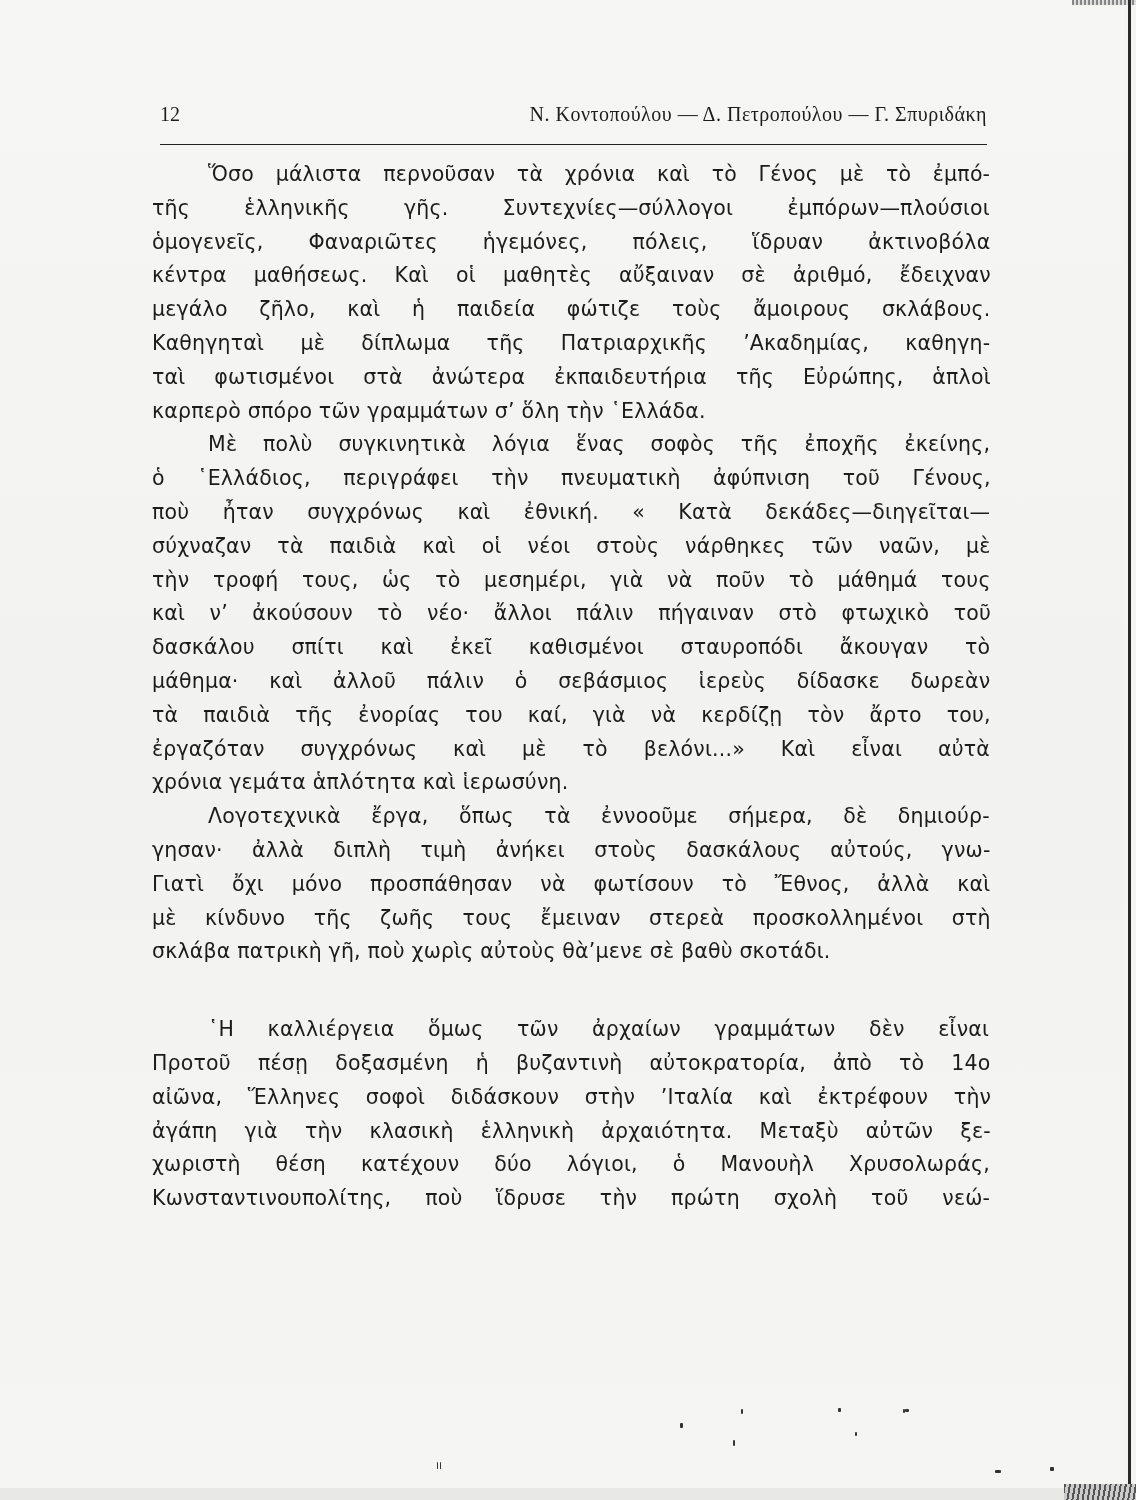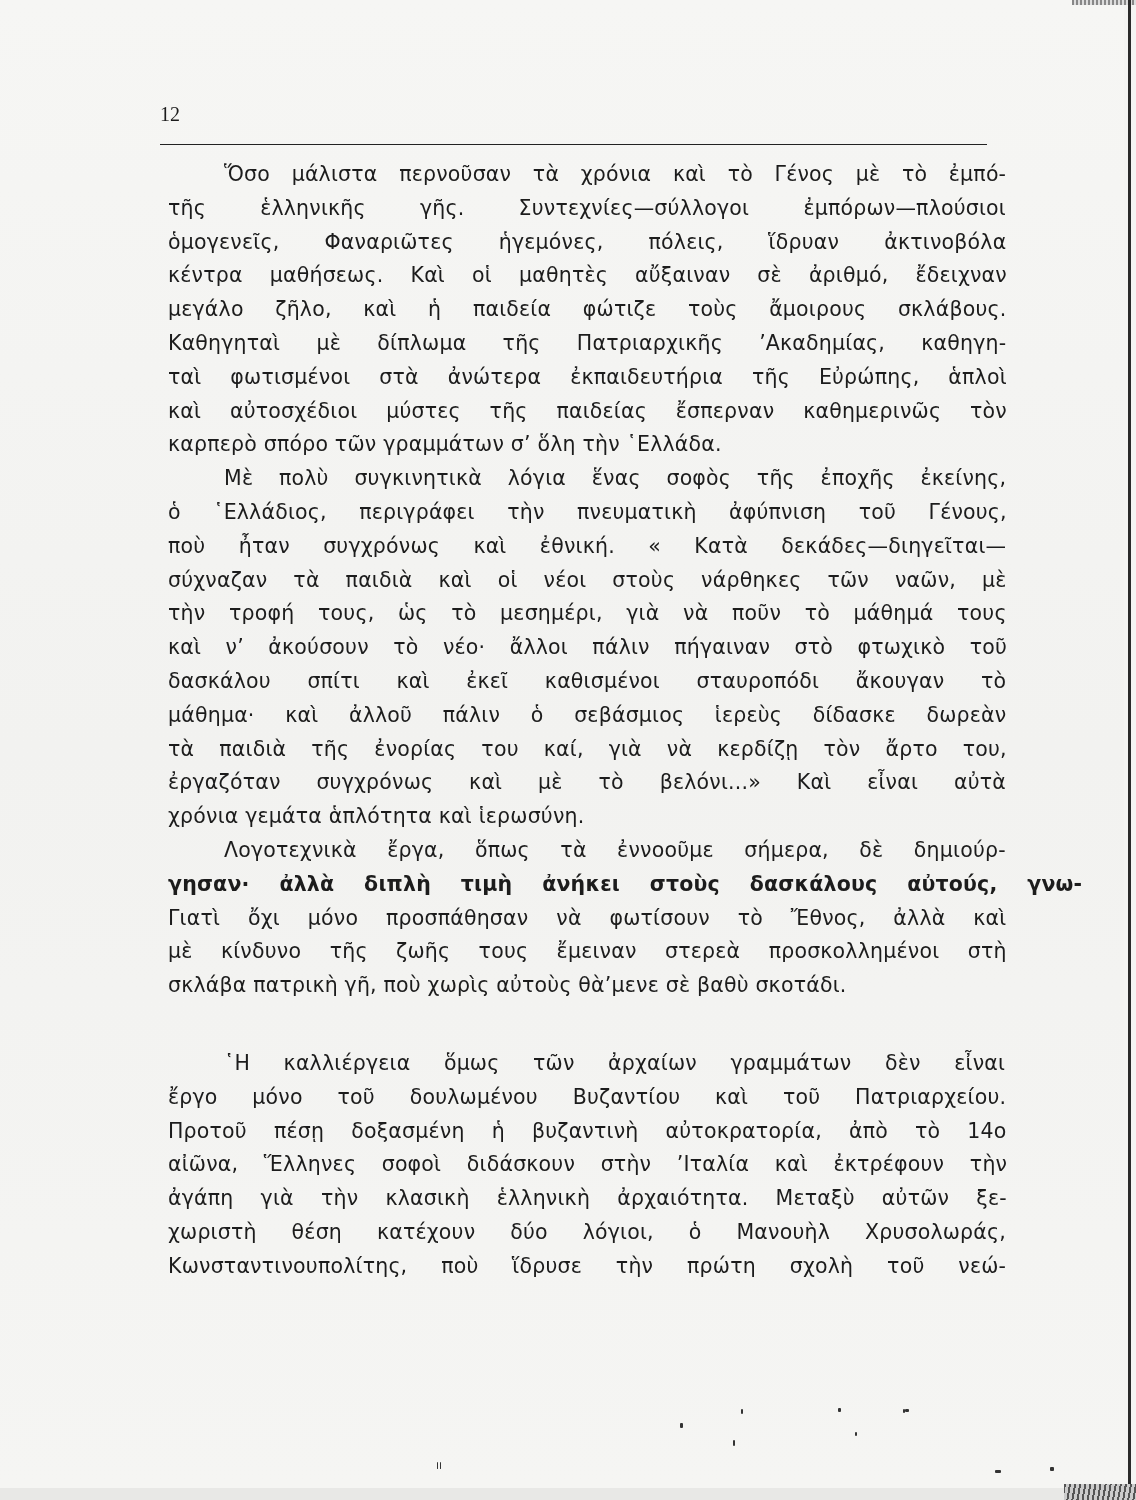--- a/index.html
+++ b/index.html
@@ -73,21 +73,21 @@
     font-family: "Liberation Serif", serif;
     font-size: 20px;
   }
   .running-head .authors {
     font-family: "Liberation Serif", serif;
     font-size: 20px;
     letter-spacing: 0.5px;
   }
   .body-text {
     position: absolute;
-    left: 168px;
+    left: 152px;
     top: 158px;
     width: 827px;
   }
   .line {
     height: 33.8px;
     line-height: 33.8px;
     font-family: "DejaVu Sans", sans-serif;
     font-size: 20.5px;
     letter-spacing: 0.2px;
     white-space: nowrap;
@@ -114,58 +114,57 @@
 <body>
 
 <div class="page"></div>
 <div class="top-edge-strip"></div>
 <div class="right-edge"></div>
 <div class="bottom-strip"></div>
 <div class="bottom-corner"></div>
 
 <div class="running-head">
   <span class="folio">12</span>
+  <span class="authors">Ν. Κοντοπούλου — Δ. Πετροπούλου — Γ. Σπυριδάκη</span>
 </div>
 
 <div class="body-text">
   <div>
     <div class="line indent" style="word-spacing: 14.92px; text-align-last: left;">Ὅσο μάλιστα περνοῦσαν τὰ χρόνια καὶ τὸ Γένος μὲ τὸ ἐμπό-</div>
     <div class="line" style="word-spacing: 47.46px; text-align-last: left;">τῆς ἑλληνικῆς γῆς. Συντεχνίες—σύλλογοι ἐμπόρων—πλούσιοι</div>
     <div class="line" style="word-spacing: 38.39px; text-align-last: left;">ὁμογενεῖς, Φαναριῶτες ἡγεμόνες, πόλεις, ἵδρυαν ἀκτινοβόλα</div>
     <div class="line" style="word-spacing: 20.35px; text-align-last: left;">κέντρα μαθήσεως. Καὶ οἱ μαθητὲς αὔξαιναν σὲ ἀριθμό, ἔδειχναν</div>
     <div class="line" style="word-spacing: 24.94px; text-align-last: left;">μεγάλο ζῆλο, καὶ ἡ παιδεία φώτιζε τοὺς ἄμοιρους σκλάβους.</div>
     <div class="line" style="word-spacing: 29.55px; text-align-last: left;">Καθηγηταὶ μὲ δίπλωμα τῆς Πατριαρχικῆς ’Ακαδημίας, καθηγη-</div>
     <div class="line" style="word-spacing: 22.24px; text-align-last: left;">ταὶ φωτισμένοι στὰ ἀνώτερα ἐκπαιδευτήρια τῆς Εὐρώπης, ἁπλοὶ</div>
-    <div class="line" style="word-spacing: 22.14px; text-align-last: left;">καὶ αὐτοσχέδιοι μύστες τῆς παιδείας ἔσπερναν καθημερινῶς τὸν</div>
     <div class="line last">καρπερὸ σπόρο τῶν γραμμάτων σ’ ὅλη τὴν ῾Ελλάδα.</div>
   </div>
   <div>
     <div class="line indent" style="word-spacing: 19.07px; text-align-last: left;">Μὲ πολὺ συγκινητικὰ λόγια ἕνας σοφὸς τῆς ἐποχῆς ἐκείνης,</div>
     <div class="line" style="word-spacing: 25.72px; text-align-last: left;">ὁ ῾Ελλάδιος, περιγράφει τὴν πνευματικὴ ἀφύπνιση τοῦ Γένους,</div>
     <div class="line" style="word-spacing: 26.65px; text-align-last: left;">ποὺ ἦταν συγχρόνως καὶ ἐθνική. « Κατὰ δεκάδες—διηγεῖται—</div>
     <div class="line" style="word-spacing: 19.27px; text-align-last: left;">σύχναζαν τὰ παιδιὰ καὶ οἱ νέοι στοὺς νάρθηκες τῶν ναῶν, μὲ</div>
     <div class="line" style="word-spacing: 16.91px; text-align-last: left;">τὴν τροφή τους, ὡς τὸ μεσημέρι, γιὰ νὰ ποῦν τὸ μάθημά τους</div>
     <div class="line" style="word-spacing: 17.7px; text-align-last: left;">καὶ ν’ ἀκούσουν τὸ νέο· ἄλλοι πάλιν πήγαιναν στὸ φτωχικὸ τοῦ</div>
     <div class="line" style="word-spacing: 29.89px; text-align-last: left;">δασκάλου σπίτι καὶ ἐκεῖ καθισμένοι σταυροπόδι ἄκουγαν τὸ</div>
     <div class="line" style="word-spacing: 23.92px; text-align-last: left;">μάθημα· καὶ ἀλλοῦ πάλιν ὁ σεβάσμιος ἱερεὺς δίδασκε δωρεὰν</div>
     <div class="line" style="word-spacing: 18.33px; text-align-last: left;">τὰ παιδιὰ τῆς ἐνορίας του καί, γιὰ νὰ κερδίζῃ τὸν ἄρτο του,</div>
     <div class="line" style="word-spacing: 29.15px; text-align-last: left;">ἐργαζόταν συγχρόνως καὶ μὲ τὸ βελόνι...» Καὶ εἶναι αὐτὰ</div>
     <div class="line last">χρόνια γεμάτα ἁπλότητα καὶ ἱερωσύνη.</div>
   </div>
   <div>
     <div class="line indent" style="word-spacing: 23.79px; text-align-last: left;">Λογοτεχνικὰ ἔργα, ὅπως τὰ ἐννοοῦμε σήμερα, δὲ δημιούρ-</div>
-    <div class="line" style="word-spacing: 22.48px; text-align-last: left; font-weight: bold;">γησαν· ἀλλὰ διπλὴ τιμὴ ἀνήκει στοὺς δασκάλους αὐτούς, γνω-</div>
+    <div class="line" style="word-spacing: 22.48px; text-align-last: left;">γησαν· ἀλλὰ διπλὴ τιμὴ ἀνήκει στοὺς δασκάλους αὐτούς, γνω-</div>
     <div class="line" style="word-spacing: 21.12px; text-align-last: left;">Γιατὶ ὄχι μόνο προσπάθησαν νὰ φωτίσουν τὸ Ἔθνος, ἀλλὰ καὶ</div>
     <div class="line" style="word-spacing: 21.71px; text-align-last: left;">μὲ κίνδυνο τῆς ζωῆς τους ἔμειναν στερεὰ προσκολλημένοι στὴ</div>
     <div class="line last">σκλάβα πατρικὴ γῆ, ποὺ χωρὶς αὐτοὺς θὰ’μενε σὲ βαθὺ σκοτάδι.</div>
   </div>
   <div class="para-gap"></div>
   <div>
     <div class="line indent" style="word-spacing: 26.82px; text-align-last: left;">῾Η καλλιέργεια ὅμως τῶν ἀρχαίων γραμμάτων δὲν εἶναι</div>
-    <div class="line" style="word-spacing: 28.08px; text-align-last: left;">ἔργο μόνο τοῦ δουλωμένου Βυζαντίου καὶ τοῦ Πατριαρχείου.</div>
     <div class="line" style="word-spacing: 20.34px; text-align-last: left;">Προτοῦ πέσῃ δοξασμένη ἡ βυζαντινὴ αὐτοκρατορία, ἀπὸ τὸ 14ο</div>
     <div class="line" style="word-spacing: 18.86px; text-align-last: left;">αἰῶνα, Ἕλληνες σοφοὶ διδάσκουν στὴν ’Ιταλία καὶ ἐκτρέφουν τὴν</div>
     <div class="line" style="word-spacing: 20.41px; text-align-last: left;">ἀγάπη γιὰ τὴν κλασικὴ ἑλληνικὴ ἀρχαιότητα. Μεταξὺ αὐτῶν ξε-</div>
     <div class="line" style="word-spacing: 28.22px; text-align-last: left;">χωριστὴ θέση κατέχουν δύο λόγιοι, ὁ Μανουὴλ Χρυσολωράς,</div>
     <div class="line" style="word-spacing: 27.13px; text-align-last: left;">Κωνσταντινουπολίτης, ποὺ ἵδρυσε τὴν πρώτη σχολὴ τοῦ νεώ-</div>
   </div>
 </div>
 
 <div class="speck" style="left:680px;top:1423px;width:3px;height:5px;"></div>
 <div class="speck" style="left:741px;top:1409px;width:2px;height:5px;"></div>

